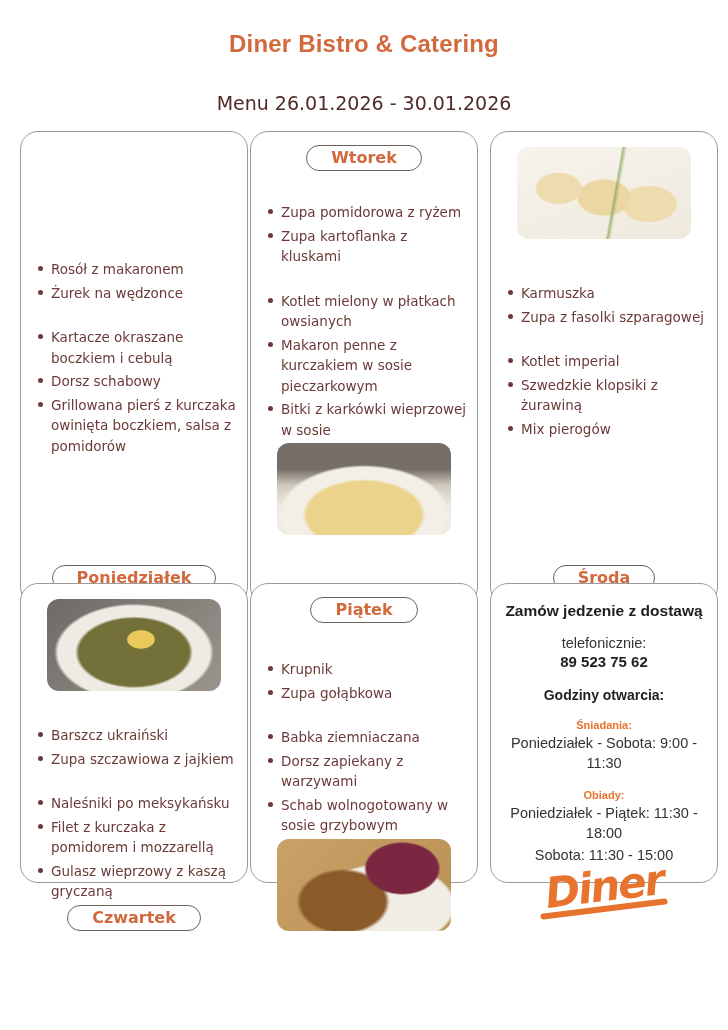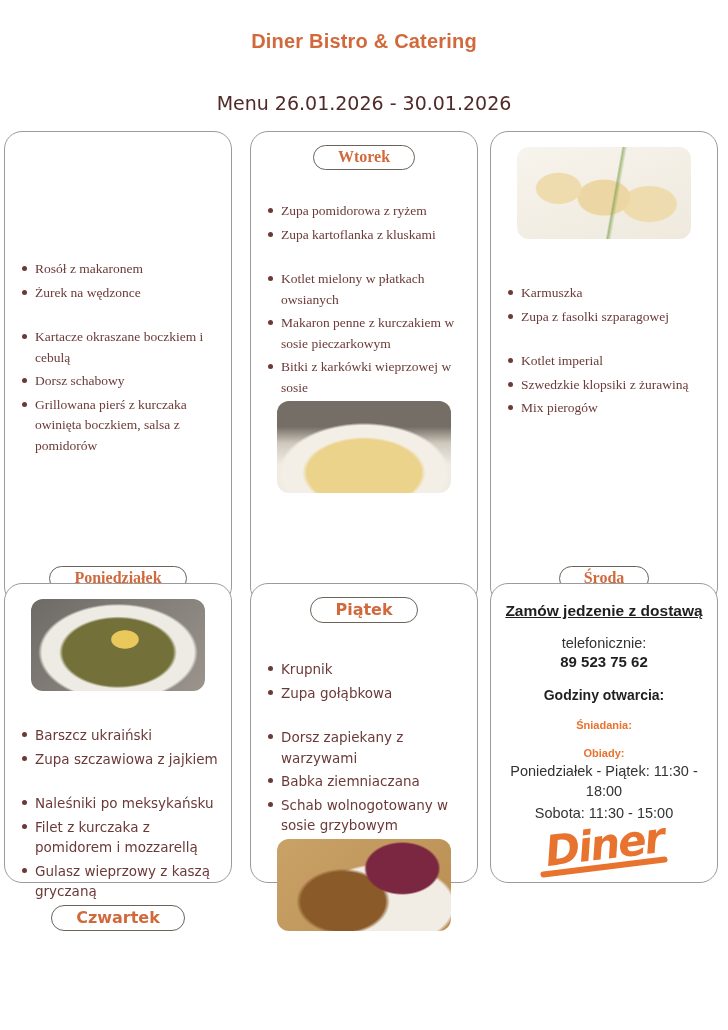--- a/index.html
+++ b/index.html
@@ -21,21 +21,21 @@
     background: #ffffff;
     font-family: "DejaVu Sans", sans-serif;
     overflow: hidden;
   }
   
   .page-title {
     position: absolute;
     top: 30px; left: 0; right: 0;
     text-align: center;
     font-family: "Liberation Sans", sans-serif;
-    font-size: 20px;
+    font-size: 24px;
     font-weight: bold;
     color: var(--accent-orange);
     letter-spacing: 0.2px;
   }
   .page-subtitle {
     position: absolute;
     top: 92px; left: 0; right: 0;
     text-align: center;
     font-size: 19px;
     font-weight: 500;
@@ -44,23 +44,23 @@
   
   .card {
     position: absolute;
     width: 228px;
     background: #ffffff;
     border: 1px solid var(--card-border);
     border-radius: 18px;
     display: flex;
     flex-direction: column;
   }
-  .r1 { top: 131px; height: 474px; font-family: Liberation Serif, serif; }
+  .r1 { top: 131px; height: 474px; }
   .r2 { top: 583px; height: 300px; }
-  .c1 { left: 4px; }
+  .c1 { left: 20px; }
   .c2 { left: 250px; }
   .c3 { left: 490px; }
   .photo {
     height: 92px;
     border-radius: 12px;
     margin: 15px 26px 0 26px;
     flex: none;
   }
   .photo.photo-bottom { margin: 0 26px 14px 26px; }
   .ph-monday {
@@ -139,21 +139,20 @@
   .info-card {
     font-family: "Liberation Sans", sans-serif;
     color: var(--info-text);
     text-align: center;
     padding: 18px 10px 14px 10px;
   }
   .info-heading {
     font-size: 15.5px;
     font-weight: bold;
     color: var(--info-heading);
-    text-decoration: underline;
   }
   .info-phone-label { margin-top: 15px; font-size: 14.5px; }
   .info-phone-number { margin-top: 2px; font-size: 15px; font-weight: bold; color: var(--info-heading); }
   .info-hours-heading { margin-top: 17px; font-size: 14px; font-weight: bold; color: var(--info-heading); }
   .info-meal-label { margin-top: 16px; font-size: 11px; font-weight: bold; color: var(--bright-orange); }
   .info-hours-line { margin-top: 3px; font-size: 14.5px; line-height: 1.35; }
   .logo {
     margin-top: auto;
     padding-bottom: 6px;
     text-align: center;
@@ -243,33 +242,34 @@
     <div class="day-pill pill-bottom">Czwartek</div>
   </div>
 
   <div class="card r2 c2">
     <div class="day-pill pill-top">Piątek</div>
     <ul class="menu-list mt-friday">
       <li>Krupnik</li>
       <li>Zupa gołąbkowa</li>
     </ul>
     <ul class="menu-list">
+      <li>Babka ziemniaczana</li>
       <li>Dorsz zapiekany z warzywami</li>
-      <li>Babka ziemniaczana</li>
       <li>Schab wolnogotowany w sosie grzybowym</li>
     </ul>
     <div class="photo photo-bottom photo-auto-bottom ph-friday"></div>
   </div>
 
   <div class="card r2 c3 info-card">
     <div class="info-heading">Zamów jedzenie z dostawą</div>
     <div class="info-phone-label">telefonicznie:</div>
     <div class="info-phone-number">89 523 75 62</div>
     <div class="info-hours-heading">Godziny otwarcia:</div>
     <div class="info-meal-label">Śniadania:</div>
+    <div class="info-hours-line">Poniedziałek - Sobota: 9:00 - 11:30</div>
     <div class="info-meal-label">Obiady:</div>
     <div class="info-hours-line">Poniedziałek - Piątek: 11:30 - 18:00</div>
     <div class="info-hours-line">Sobota: 11:30 - 15:00</div>
     <div class="logo">
       <span class="logo-text">Diner</span>
       <span class="logo-underline"></span>
     </div>
   </div>
 
 </div>

